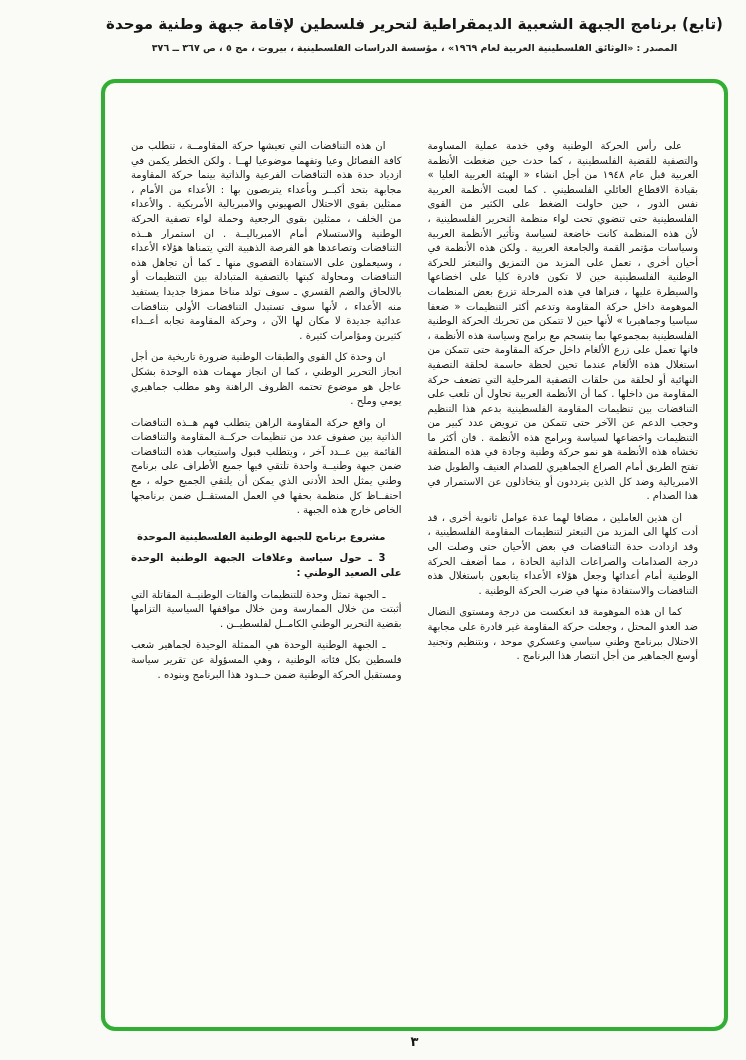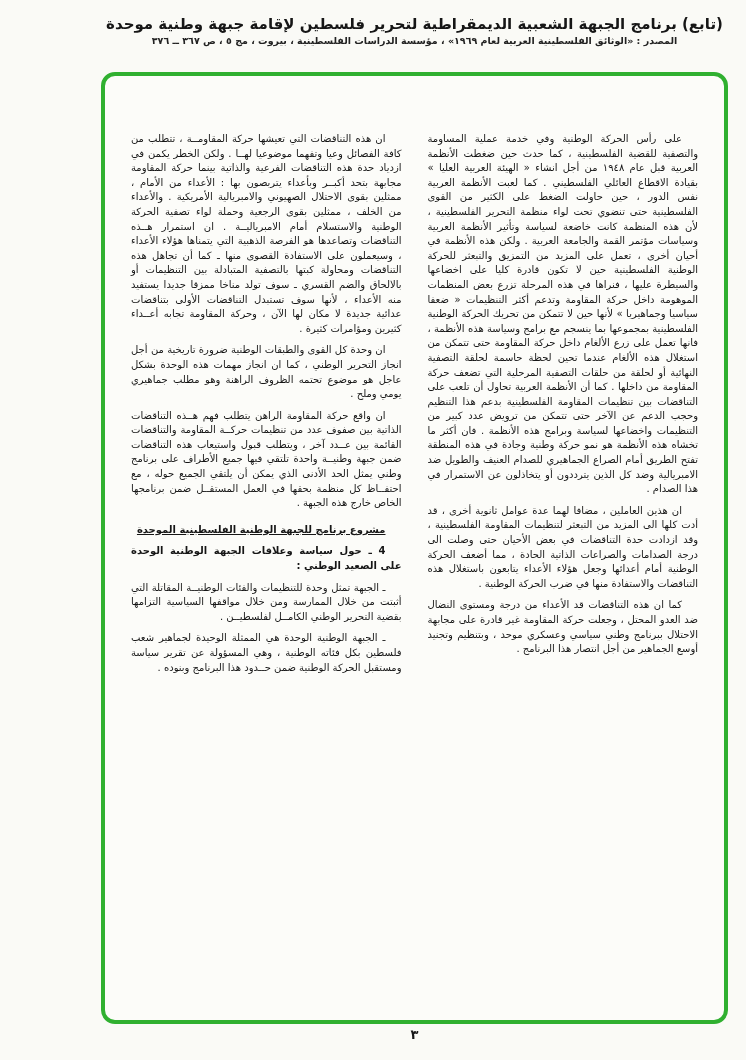--- a/index.html
+++ b/index.html
@@ -7,42 +7,42 @@
     width: 746px; height: 1060px;
     background: #fafaf6;
     overflow: hidden;
     font-family: "DejaVu Sans", sans-serif;
     color: #161616;
   }
   .sheet { width: 663px; height: 1060px; position: relative; }
 
   .doc-header { padding-top: 15px; text-align: center; }
   .doc-title { font-size: 15px; font-weight: bold; letter-spacing: 0; }
-  .doc-source { font-size: 9.5px; font-weight: bold; margin-top: 2px; color: #222; }
+  .doc-source { font-size: 9.5px; font-weight: bold; margin-top: 9px; color: #222; }
 
   .frame {
     margin: 26px 18px 0 18px;
     height: 952px;
     border: 4px solid var(--frame-green, #30b030);
     border-radius: 14px;
     padding: 56px 26px 18px 26px;
     overflow: hidden;
     background: #fcfcf9;
   }
 
   .columns { display: flex; gap: 26px; height: 100%; direction: rtl; }
   .col {
     flex: 1 1 0;
     font-size: 10px;
     line-height: 1.46;
     text-align: justify;
   }
   .para { text-indent: 16px; margin-bottom: 7px; }
   .bold { font-weight: bold; }
-  .heading { margin-top: 12px; text-decoration: underline; }
+  .heading { margin-top: 12px; }
 
   .page-number {
     text-align: center;
     font-weight: bold;
     font-size: 13px;
     margin-top: 3px;
   }
 </style>
 </head>
 <body>
@@ -53,29 +53,29 @@
     <div class="doc-title">(تابع) برنامج الجبهة الشعبية الديمقراطية لتحرير فلسطين لإقامة جبهة وطنية موحدة</div>
     <div class="doc-source">المصدر : «الوثائق الفلسطينية العربية لعام ١٩٦٩» ، مؤسسة الدراسات الفلسطينية ، بيروت ، مج ٥ ، ص ٣٦٧ ــ ٣٧٦</div>
   </div>
 
   <div class="frame">
     <div class="columns">
 
       <div class="col">
         <p class="para">على رأس الحركة الوطنية وفي خدمة عملية المساومة والتصفية للقضية الفلسطينية ، كما حدث حين ضغطت الأنظمة العربية قبل عام ١٩٤٨ من أجل انشاء « الهيئة العربية العليا » بقيادة الاقطاع العائلي الفلسطيني . كما لعبت الأنظمة العربية نفس الدور ، حين حاولت الضغط على الكثير من القوى الفلسطينية حتى تنضوي تحت لواء منظمة التحرير الفلسطينية ، لأن هذه المنظمة كانت خاضعة لسياسة وتأثير الأنظمة العربية وسياسات مؤتمر القمة والجامعة العربية . ولكن هذه الأنظمة في أحيان أخرى ، تعمل على المزيد من التمزيق والتبعثر للحركة الوطنية الفلسطينية حين لا تكون قادرة كليا على اخضاعها والسيطرة عليها ، فنراها في هذه المرحلة تزرع بعض المنظمات الموهومة داخل حركة المقاومة وتدعم أكثر التنظيمات « ضعفا سياسيا وجماهيريا » لأنها حين لا تتمكن من تحريك الحركة الوطنية الفلسطينية بمجموعها بما ينسجم مع برامج وسياسة هذه الأنظمة ، فانها تعمل على زرع الألغام داخل حركة المقاومة حتى تتمكن من استغلال هذه الألغام عندما تحين لحظة حاسمة لحلقة التصفية النهائية أو لحلقة من حلقات التصفية المرحلية التي تضعف حركة المقاومة من داخلها . كما أن الأنظمة العربية تحاول أن تلعب على التناقضات بين تنظيمات المقاومة الفلسطينية بدعم هذا التنظيم وحجب الدعم عن الآخر حتى تتمكن من ترويض عدد كبير من التنظيمات واخضاعها لسياسة وبرامج هذه الأنظمة . فان أكثر ما تخشاه هذه الأنظمة هو نمو حركة وطنية وجادة في هذه المنطقة تفتح الطريق أمام الصراع الجماهيري للصدام العنيف والطويل ضد الامبريالية وضد كل الذين يترددون أو يتخاذلون عن الاستمرار في هذا الصدام .</p>
         <p class="para">ان هذين العاملين ، مضافا لهما عدة عوامل ثانوية أخرى ، قد أدت كلها الى المزيد من التبعثر لتنظيمات المقاومة الفلسطينية ، وقد ازدادت حدة التناقضات في بعض الأحيان حتى وصلت الى درجة الصدامات والصراعات الذاتية الحادة ، مما أضعف الحركة الوطنية أمام أعدائها وجعل هؤلاء الأعداء يتابعون باستغلال هذه التناقضات والاستفادة منها في ضرب الحركة الوطنية .</p>
-        <p class="para">كما ان هذه التناقضات قد الأعداء من درجة ومستوى النضال ضد العدو المحتل ، وجعلت حركة المقاومة غير قادرة على مجابهة الاحتلال ببرنامج وطني سياسي وعسكري موحد ، وبتنظيم وتجنيد أوسع الجماهير من أجل انتصار هذا البرنامج .</p>
+        <p class="para">كما ان هذه الموهومة قد انعكست من درجة ومستوى النضال ضد العدو المحتل ، وجعلت حركة المقاومة غير قادرة على مجابهة الاحتلال ببرنامج وطني سياسي وعسكري موحد ، وبتنظيم وتجنيد أوسع الجماهير من أجل انتصار هذا البرنامج .</p>
       </div>
 
       <div class="col">
         <p class="para">ان هذه التناقضات التي تعيشها حركة المقاومــة ، تتطلب من كافة الفصائل وعيا وتفهما موضوعيا لهــا . ولكن الخطر يكمن في ازدياد حدة هذه التناقضات الفرعية والذاتية بينما حركة المقاومة مجابهة بتحد أكبــر وبأعداء يتربصون بها : الأعداء من الأمام ، ممثلين بقوى الاحتلال الصهيوني والامبريالية الأمريكية . والأعداء من الخلف ، ممثلين بقوى الرجعية وحملة لواء تصفية الحركة الوطنية والاستسلام أمام الامبرياليــة . ان استمرار هــذه التناقضات وتصاعدها هو الفرصة الذهبية التي يتمناها هؤلاء الأعداء ، وسيعملون على الاستفادة القصوى منها ـ كما أن تجاهل هذه التناقضات ومحاولة كبتها بالتصفية المتبادلة بين التنظيمات أو بالالحاق والضم القسري ـ سوف تولد مناخا ممزقا جديدا يستفيد منه الأعداء ، لأنها سوف تستبدل التناقضات الأولى بتناقضات عدائية جديدة لا مكان لها الآن ، وحركة المقاومة تجابه أعــداء كثيرين ومؤامرات كثيرة .</p>
         <p class="para">ان وحدة كل القوى والطبقات الوطنية ضرورة تاريخية من أجل انجاز التحرير الوطني ، كما ان انجاز مهمات هذه الوحدة بشكل عاجل هو موضوع تحتمه الظروف الراهنة وهو مطلب جماهيري يومي وملح .</p>
         <p class="para">ان واقع حركة المقاومة الراهن يتطلب فهم هــذه التناقضات الذاتية بين صفوف عدد من تنظيمات حركــة المقاومة والتناقضات القائمة بين عــدد آخر ، ويتطلب قبول واستيعاب هذه التناقضات ضمن جبهة وطنيــة واحدة تلتقي فيها جميع الأطراف على برنامج وطني يمثل الحد الأدنى الذي يمكن أن يلتقي الجميع حوله ، مع احتفــاظ كل منظمة بحقها في العمل المستقــل ضمن برنامجها الخاص خارج هذه الجبهة .</p>
         <p class="para bold heading">مشروع برنامج للجبهة الوطنية الفلسطينية الموحدة</p>
-        <p class="para bold">4 ـ حول سياسة وعلاقات الجبهة الوطنية الوحدة على الصعيد الوطني :</p>
+        <p class="para bold">3 ـ حول سياسة وعلاقات الجبهة الوطنية الوحدة على الصعيد الوطني :</p>
         <p class="para">ـ الجبهة تمثل وحدة للتنظيمات والفئات الوطنيــة المقاتلة التي أثبتت من خلال الممارسة ومن خلال مواقفها السياسية التزامها بقضية التحرير الوطني الكامــل لفلسطيــن .</p>
         <p class="para">ـ الجبهة الوطنية الوحدة هي الممثلة الوحيدة لجماهير شعب فلسطين بكل فئاته الوطنية ، وهي المسؤولة عن تقرير سياسة ومستقبل الحركة الوطنية ضمن حــدود هذا البرنامج وبنوده .</p>
       </div>
 
     </div>
   </div>
 
   <div class="page-number">٣</div>
 
 </div>

